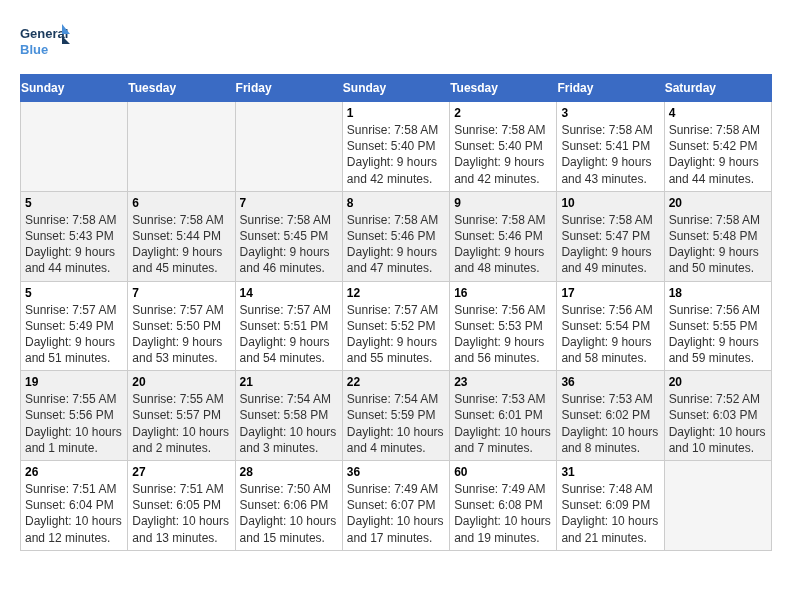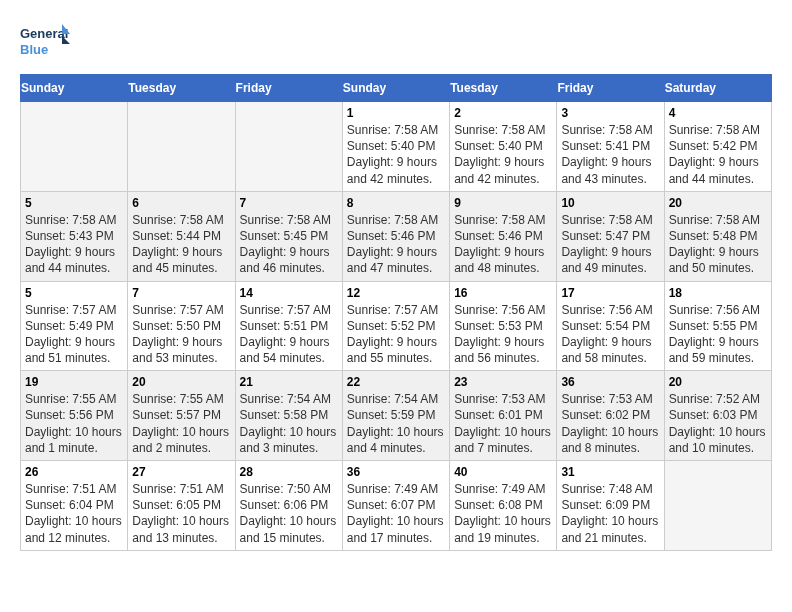--- a/index.html
+++ b/index.html
@@ -225,21 +225,21 @@
         </td>
         <td>
           <span class="day-number">28</span>
           <div class="day-detail">Sunrise: 7:50 AM<br>Sunset: 6:06 PM<br>Daylight: 10 hours and 15 minutes.</div>
         </td>
         <td>
           <span class="day-number">36</span>
           <div class="day-detail">Sunrise: 7:49 AM<br>Sunset: 6:07 PM<br>Daylight: 10 hours and 17 minutes.</div>
         </td>
         <td>
-          <span class="day-number">40</span>
+          <span class="day-number">60</span>
           <div class="day-detail">Sunrise: 7:49 AM<br>Sunset: 6:08 PM<br>Daylight: 10 hours and 19 minutes.</div>
         </td>
         <td>
           <span class="day-number">31</span>
           <div class="day-detail">Sunrise: 7:48 AM<br>Sunset: 6:09 PM<br>Daylight: 10 hours and 21 minutes.</div>
         </td>
         <td class="empty"></td>
       </tr>
     </tbody>
 </table>

